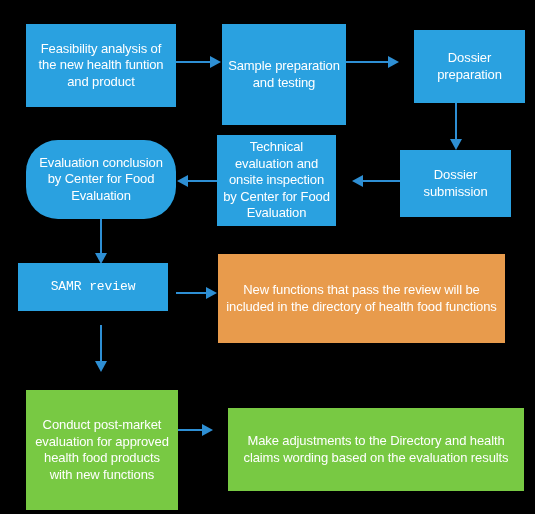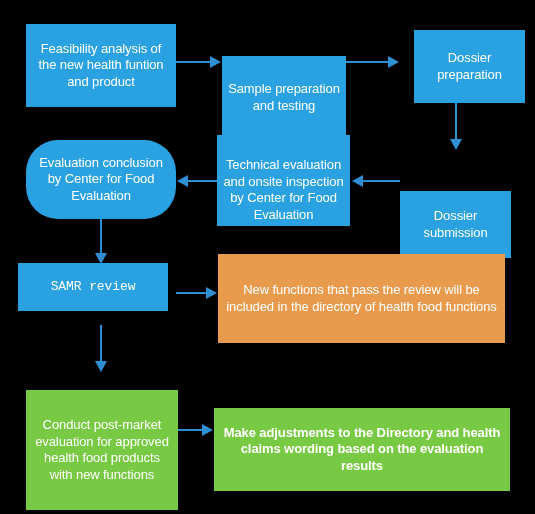--- a/index.html
+++ b/index.html
@@ -56,46 +56,46 @@
 </style>
 </head>
 <body>
 
 <div id="canvas">
 
   <div class="node blue" style="left:26px; top:24px; width:150px; height:83px;">
     <span>Feasibility analysis of the new health funtion and product</span>
   </div>
 
-  <div class="node blue" style="left:222px; top:24px; width:124px; height:83px;margin-top:32px;">
+  <div class="node blue" style="left:222px; top:24px; width:124px; height:101px;">
     <span>Sample preparation and testing</span>
   </div>
 
   <div class="node blue" style="left:400px; top:30px; width:111px; height:73px;margin-left:14px;">
     <span>Dossier preparation</span>
   </div>
 
   <div class="conn line-h" style="left:176px; top:61px; width:36px;"></div>
   <div class="arrow right" style="left:210px; top:56px;"></div>
 
   <div class="conn line-h" style="left:346px; top:61px; width:44px;"></div>
   <div class="arrow right" style="left:388px; top:56px;"></div>
 
   <div class="conn line-v" style="left:455px; top:103px; height:38px;"></div>
   <div class="arrow down" style="left:450px; top:139px;"></div>
 
   <div class="node blue" style="left:26px; top:140px; width:150px; height:79px;border-radius:32px;">
     <span>Evaluation conclusion by Center for Food Evaluation</span>
   </div>
 
-  <div class="node blue" style="left:217px; top:135px; width:133px; height:91px;align-items:flex-end;">
+  <div class="node blue" style="left:217px; top:135px; width:119px; height:91px;">
     <span>Technical evaluation and onsite inspection by Center for Food Evaluation</span>
   </div>
 
-  <div class="node blue" style="left:400px; top:150px; width:111px; height:67px;margin-top:41px;">
+  <div class="node blue" style="left:400px; top:150px; width:111px; height:67px;">
     <span>Dossier submission</span>
   </div>
 
   <div class="conn line-h" style="left:362px; top:180px; width:38px;"></div>
   <div class="arrow left" style="left:352px; top:175px;"></div>
 
   <div class="conn line-h" style="left:188px; top:180px; width:29px;"></div>
   <div class="arrow left" style="left:177px; top:175px;"></div>
 
   <div class="conn line-v" style="left:100px; top:219px; height:36px;"></div>
@@ -112,20 +112,20 @@
   <div class="conn line-h" style="left:176px; top:292px; width:32px;"></div>
   <div class="arrow right" style="left:206px; top:287px;"></div>
 
   <div class="conn line-v" style="left:100px; top:325px; height:38px;"></div>
   <div class="arrow down" style="left:95px; top:361px;"></div>
 
   <div class="node green" style="left:26px; top:370px; width:152px; height:120px;">
     <span>Conduct post-market evaluation for approved health food products with new functions</span>
   </div>
 
-  <div class="node green" style="left:214px; top:388px; width:296px; height:83px;font-weight:bold;">
+  <div class="node green" style="left:228px; top:388px; width:296px; height:83px;">
     <span>Make adjustments to the Directory and health claims wording based on the evaluation results</span>
   </div>
 
   <div class="conn line-h" style="left:178px; top:429px; width:26px;"></div>
   <div class="arrow right" style="left:202px; top:424px;"></div>
 
 </div>
 
 </body></html>

